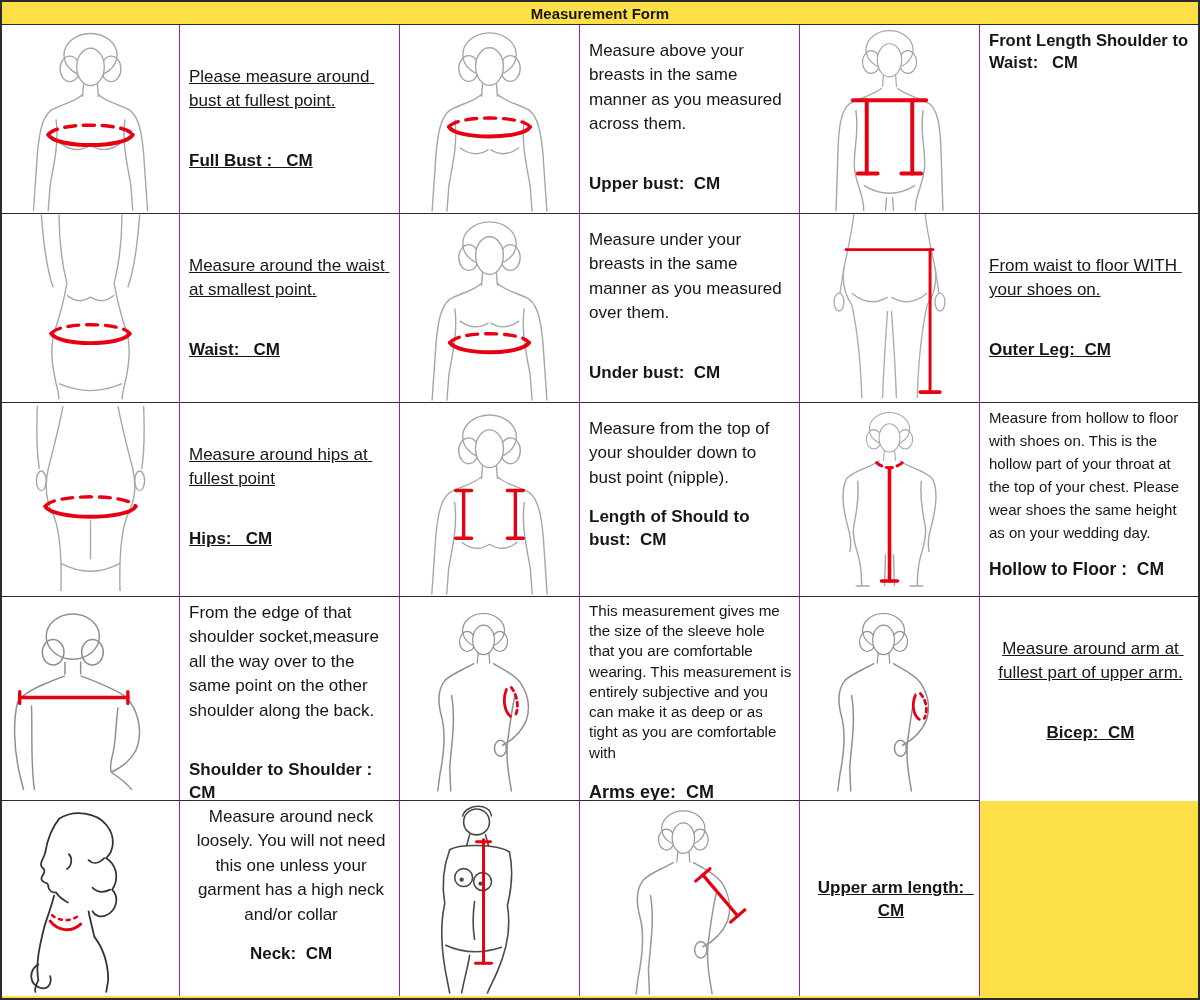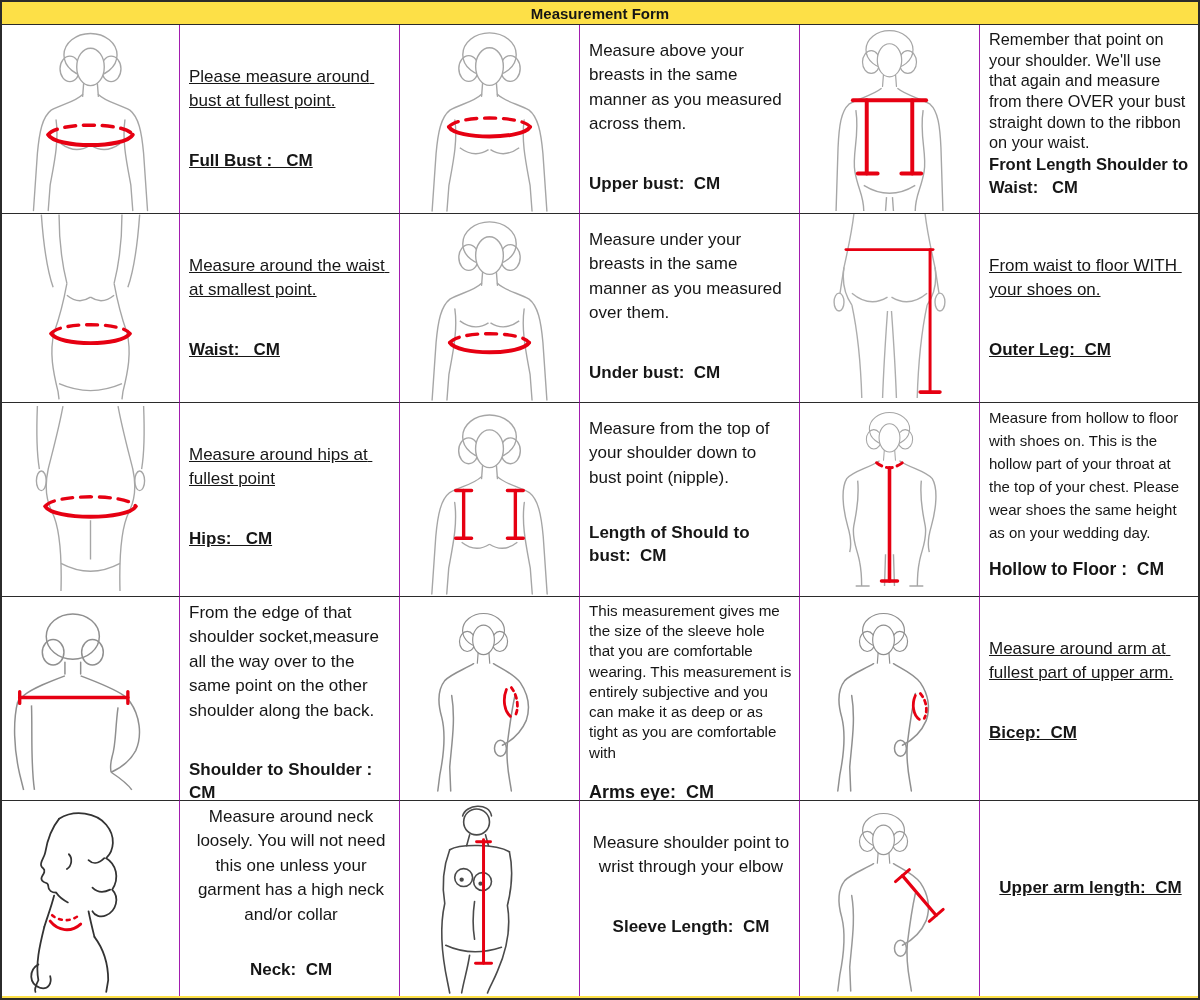--- a/index.html
+++ b/index.html
@@ -31,21 +31,21 @@
   .txt .label{display:block;font-weight:bold;white-space:pre-wrap;margin-top:36px;font-size:17px;line-height:1.35;}
   .pt1{padding-top:14px;}
   .pt2{padding-top:30px;}
   .pt3{padding-top:40px;text-decoration:underline;}
   .dense{font-size:16.3px;line-height:1.27;}
   .dense .label{margin-top:1px;font-size:16.6px;}
   .small{font-size:15px;line-height:1.53;}
   .small .label{margin-top:13px;font-size:17.5px;}
   .dense2{font-size:15.2px;line-height:1.33;}
   .dense2 .label{margin-top:17px;font-size:18px;}
-  .tight-label .label{margin-top:32px;}
+  .tight-label .label{margin-top:16px;}
 </style>
 </head>
 <body>
 
 <svg width="0" height="0" style="position:absolute">
   <defs>
     <g id="gHead" fill="none" stroke-linecap="round">
       <ellipse cx="0" cy="24" rx="27" ry="22"></ellipse>
       <ellipse cx="-21" cy="38" rx="10" ry="13"></ellipse>
       <ellipse cx="21" cy="38" rx="10" ry="13"></ellipse>
@@ -118,21 +118,20 @@
         <path d="M124,86 C120,112 128,130 125,148 C122,166 116,172 116,188"></path>
         <path d="M64,162 Q90,178 116,162 M87,174 L86,188 M93,174 L94,188"></path>
         <g stroke="#e60012" stroke-width="4" stroke-linecap="round">
           <path d="M53,76 L127,76"></path>
           <path d="M67,76 L67,150 M113,76 L113,150"></path>
           <path d="M58,150 L78,150 M102,150 L122,150"></path>
         </g>
       </svg>
     </div>
     <div class="cell txt dense">
-      <span class="instr">Remember that point on your shoulder. We'll use that again and measure from there OVER your bust straight down to the ribbon on your waist.</span>
       <span class="label">Front Length Shoulder to Waist:   CM</span>
     </div>
 
     <div class="cell fig">
       <svg viewBox="0 0 180 190" style="color:#a6a6a6" stroke="currentColor" stroke-width="1.4" fill="none">
         <path d="M40,0 C42,28 45,54 52,74 M58,0 C58,26 61,50 66,70"></path>
         <path d="M140,0 C138,28 135,54 128,74 M122,0 C122,26 119,50 114,70"></path>
         <path d="M66,70 C62,92 58,106 53,120 C48,140 52,160 57,180 L58,188"></path>
         <path d="M114,70 C118,92 122,106 127,120 C132,140 128,160 123,180 L122,188"></path>
         <path d="M66,82 Q78,92 90,84 M90,84 Q102,92 114,82"></path>
@@ -323,24 +322,20 @@
         <circle cx="81" cy="80" r="1.4" fill="currentColor"></circle>
         <path d="M75,98 C73,112 73,124 75,136"></path>
         <path d="M46,142 Q72,154 102,144 M70,152 C68,166 64,178 62,190"></path>
         <g stroke="#e60012" stroke-linecap="round">
           <path d="M84,36 L84,160" stroke-width="3"></path>
           <path d="M77,38 L91,38" stroke-width="3"></path>
           <path d="M76,160 L92,160" stroke-width="3"></path>
         </g>
       </svg>
     </div>
-    <div class="cell txt pt2">
-      <span class="instr">Measure shoulder point to wrist through your elbow</span>
-      <span class="label">Sleeve Length:  CM</span>
-    </div>
 
     <div class="cell fig">
       <svg viewBox="0 0 180 190" style="color:#999" stroke="currentColor" stroke-width="1.5" fill="none">
         <use href="#gHead" transform="translate(84,8) scale(0.78)"></use>
         <use href="#gAkimboBody"></use>
         <g stroke="#e60012" stroke-linecap="round">
           <path d="M103,72 L137,112" stroke-width="3.2"></path>
           <path d="M96,78 L110,66" stroke-width="3"></path>
           <path d="M130,118 L144,106" stroke-width="3"></path>
         </g>

